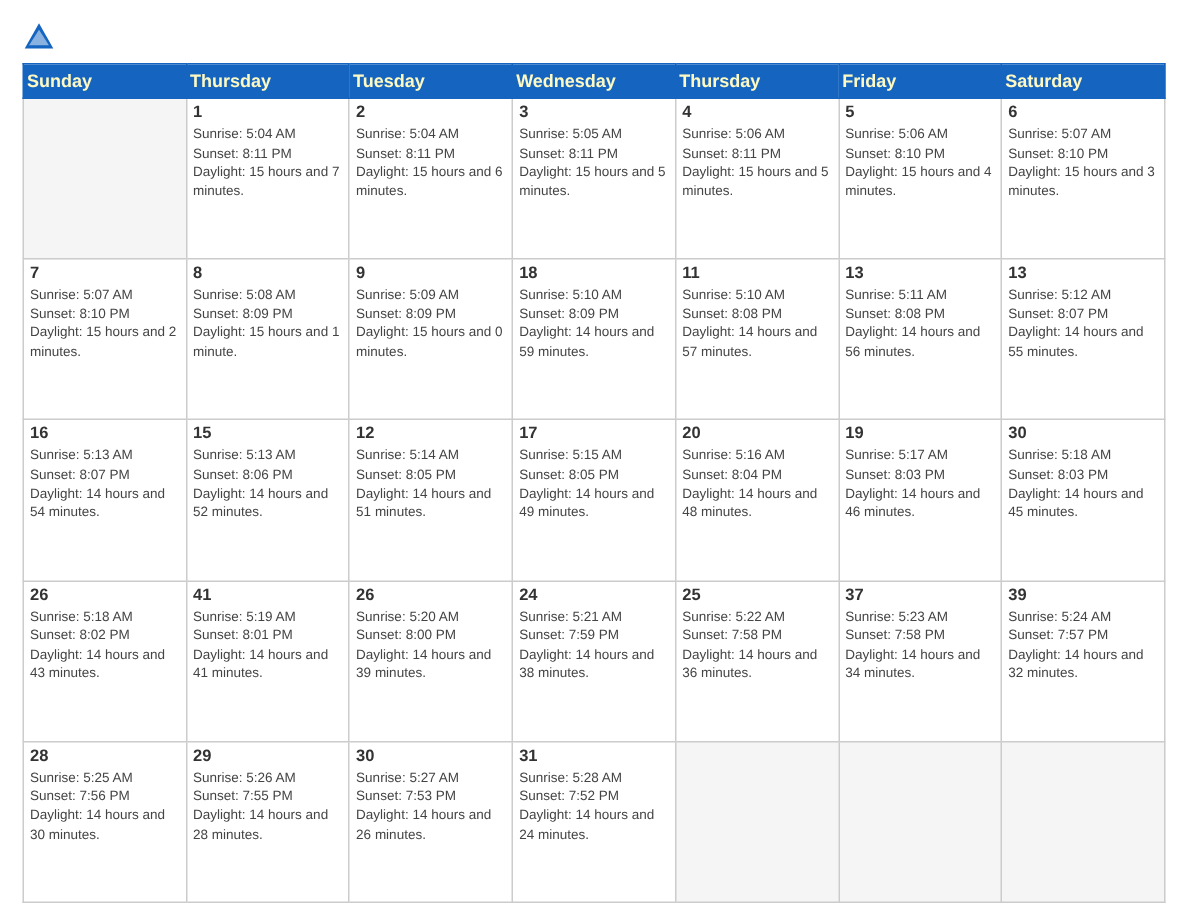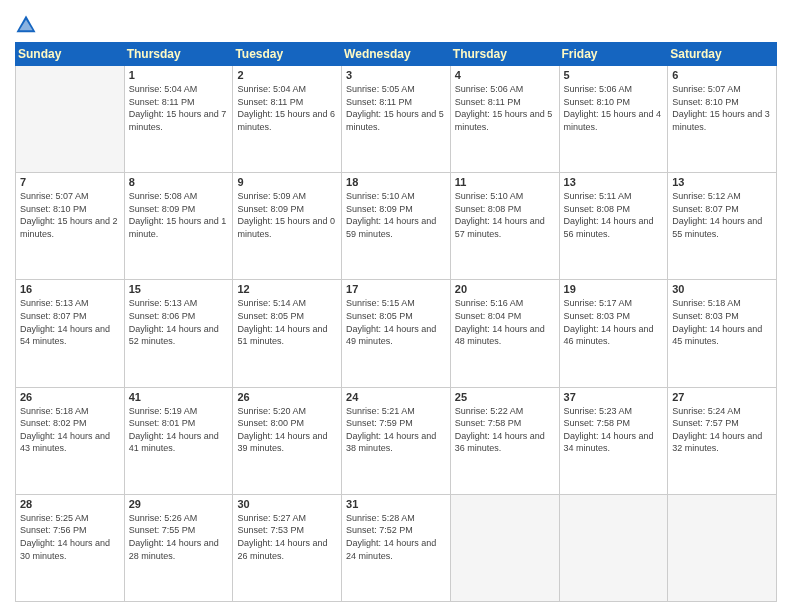--- a/index.html
+++ b/index.html
@@ -242,21 +242,21 @@
           </td>
           <td>
             <div class="day-num">25</div>
             <div class="day-info">Sunrise: 5:22 AM<br>Sunset: 7:58 PM<br>Daylight: 14 hours and 36 minutes.</div>
           </td>
           <td>
             <div class="day-num">37</div>
             <div class="day-info">Sunrise: 5:23 AM<br>Sunset: 7:58 PM<br>Daylight: 14 hours and 34 minutes.</div>
           </td>
           <td>
-            <div class="day-num">27</div>
+            <div class="day-num">39</div>
             <div class="day-info">Sunrise: 5:24 AM<br>Sunset: 7:57 PM<br>Daylight: 14 hours and 32 minutes.</div>
           </td>
         </tr>
         <tr>
           <td>
             <div class="day-num">28</div>
             <div class="day-info">Sunrise: 5:25 AM<br>Sunset: 7:56 PM<br>Daylight: 14 hours and 30 minutes.</div>
           </td>
           <td>
             <div class="day-num">29</div>

